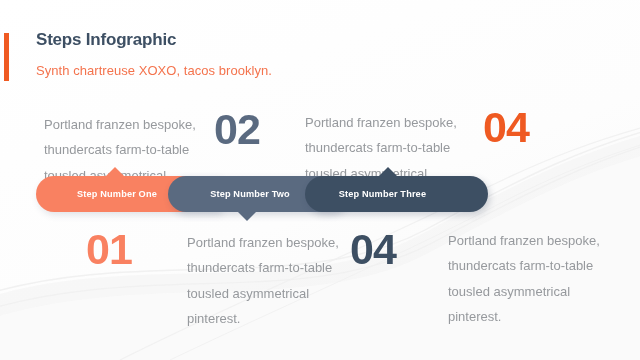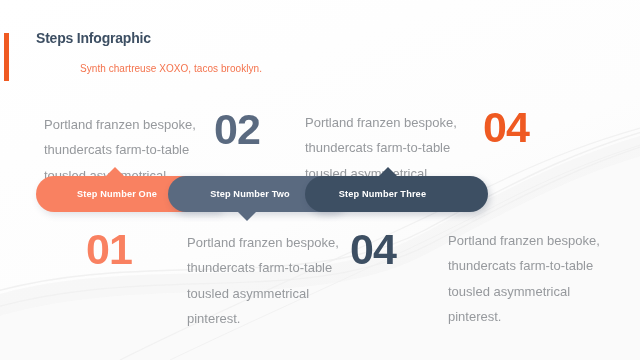--- a/index.html
+++ b/index.html
@@ -45,35 +45,34 @@
     left: 4px;
     top: 3px;
     width: 5px;
     height: 48px;
     background: #ef5a22;
   }
   .title {
     position: absolute;
     left: 36px;
     top: 0px;
-    font-size: 14px;
+    font-size: 17px;
     font-weight: bold;
     letter-spacing: -0.2px;
     color: #3d4f63;
     white-space: nowrap;
   }
   .subtitle {
     position: absolute;
     left: 36px;
     top: 33px;
-    font-size: 10px;
+    font-size: 13px;
     color: #f4734d;
     letter-spacing: 0.05px;
     white-space: nowrap;
-    margin-left: 44px;
   }
 
   
   .stepbar {
     position: absolute;
     left: 0;
     top: 176px;
     width: 640px;
     height: 36px;
   }

